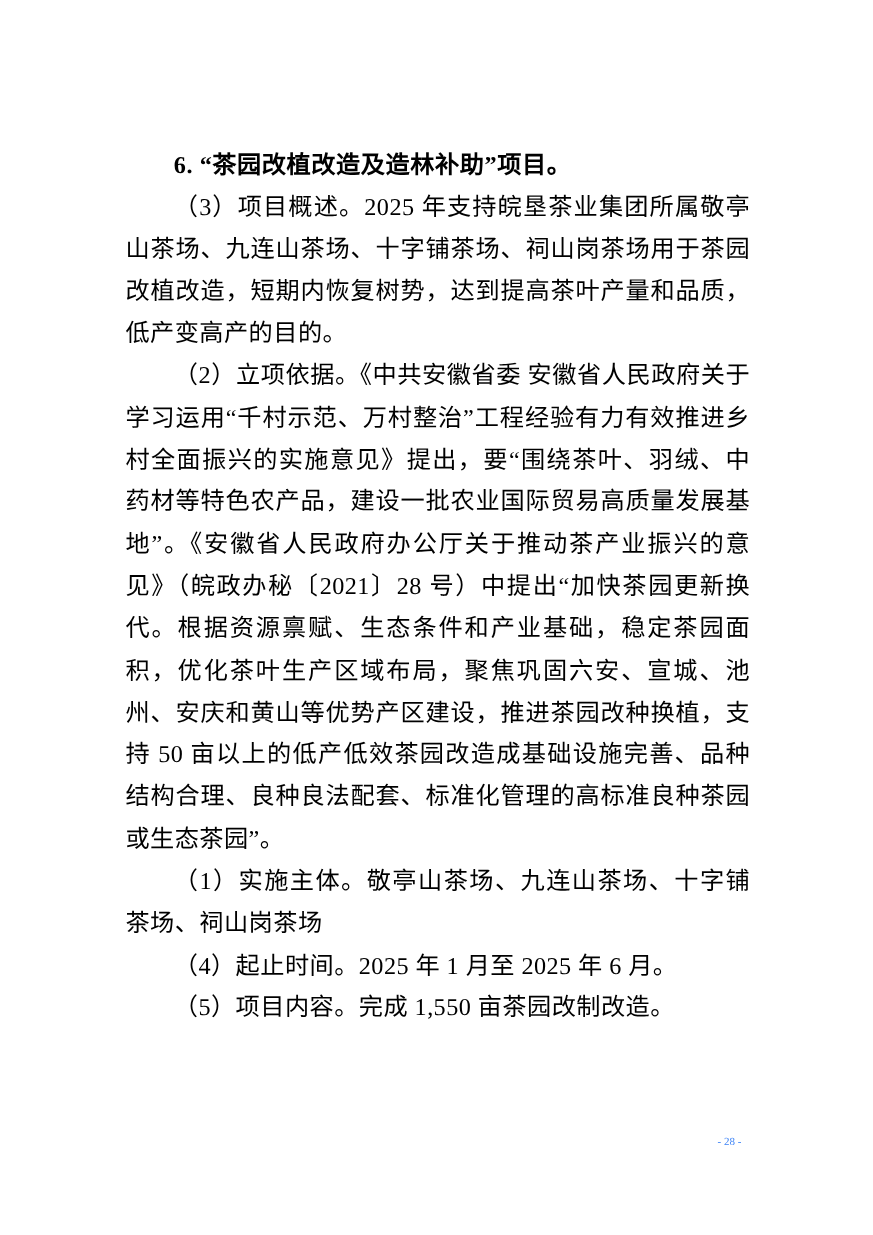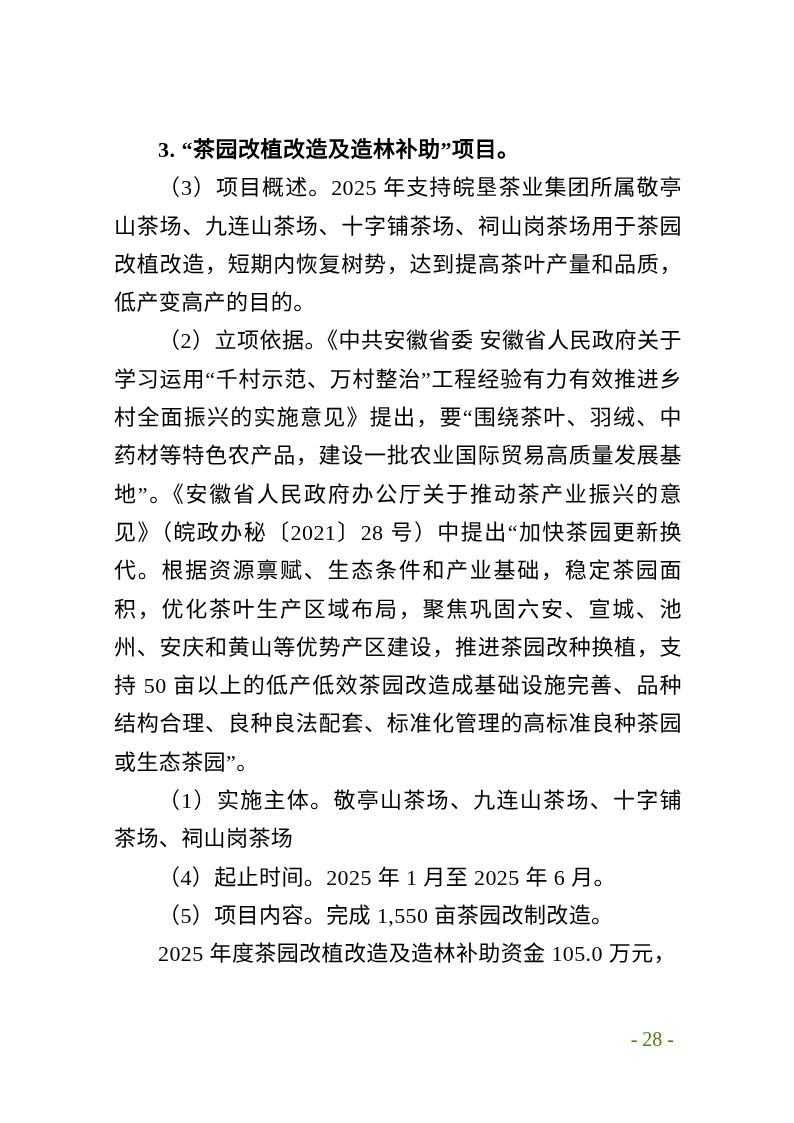--- a/index.html
+++ b/index.html
@@ -38,35 +38,34 @@
     text-indent: 2em;
     text-align: justify;
     text-justify: inter-ideograph;
     letter-spacing: 0.4px;
     word-break: break-all;
   }
   .page-number {
     position: absolute;
     right: 120px;
     top: 1029px;
-    font-size: 20px;
+    font-size: 10px;
     line-height: 20px;
-    color: #4d7c0f;
+    color: #3b82f6;
     font-family: "Liberation Serif", "DejaVu Serif", serif;
   }
 </style>
 </head>
 <body>
 
 <div class="page">
   <div class="doc-body">
-    <h2 class="heading">3. “茶园改植改造及造林补助”项目。</h2>
+    <h2 class="heading">6. “茶园改植改造及造林补助”项目。</h2>
     <div id="paragraphs-container">
         <p class="para">（3）项目概述。2025 年支持皖垦茶业集团所属敬亭山茶场、九连山茶场、十字铺茶场、祠山岗茶场用于茶园改植改造，短期内恢复树势，达到提高茶叶产量和品质，低产变高产的目的。</p>
         <p class="para">（2）立项依据。《中共安徽省委 安徽省人民政府关于学习运用“千村示范、万村整治”工程经验有力有效推进乡村全面振兴的实施意见》提出，要“围绕茶叶、羽绒、中药材等特色农产品，建设一批农业国际贸易高质量发展基地”。《安徽省人民政府办公厅关于推动茶产业振兴的意见》（皖政办秘〔2021〕28 号）中提出“加快茶园更新换代。根据资源禀赋、生态条件和产业基础，稳定茶园面积，优化茶叶生产区域布局，聚焦巩固六安、宣城、池州、安庆和黄山等优势产区建设，推进茶园改种换植，支持 50 亩以上的低产低效茶园改造成基础设施完善、品种结构合理、良种良法配套、标准化管理的高标准良种茶园或生态茶园”。</p>
         <p class="para">（1）实施主体。敬亭山茶场、九连山茶场、十字铺茶场、祠山岗茶场</p>
         <p class="para">（4）起止时间。2025 年 1 月至 2025 年 6 月。</p>
         <p class="para">（5）项目内容。完成 1,550 亩茶园改制改造。</p>
-        <p class="para">2025 年度茶园改植改造及造林补助资金 105.0 万元，</p>
       </div>
   </div>
   <div class="page-number">- 28 -</div>
 </div>
 
 </body></html>

